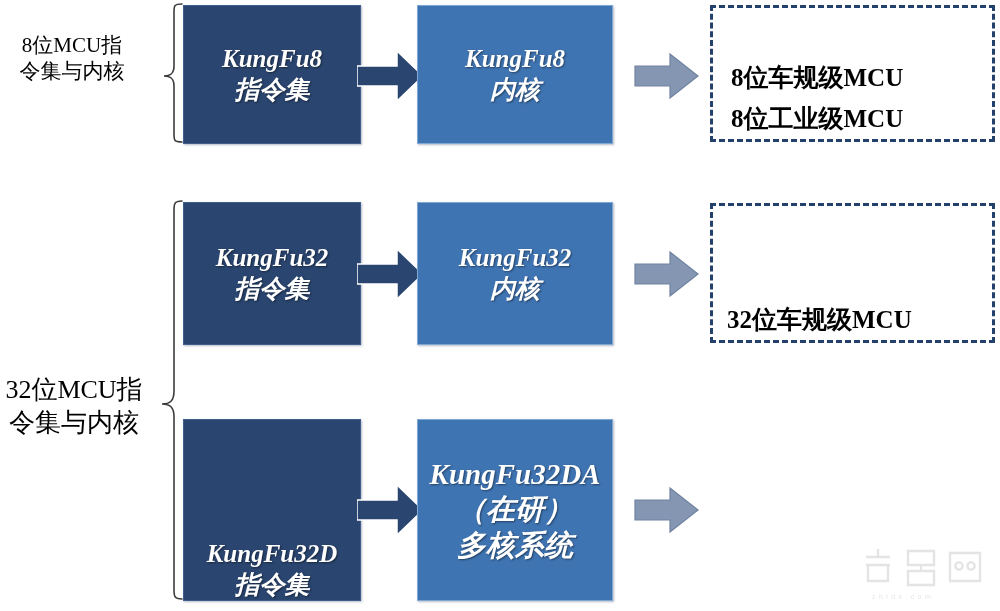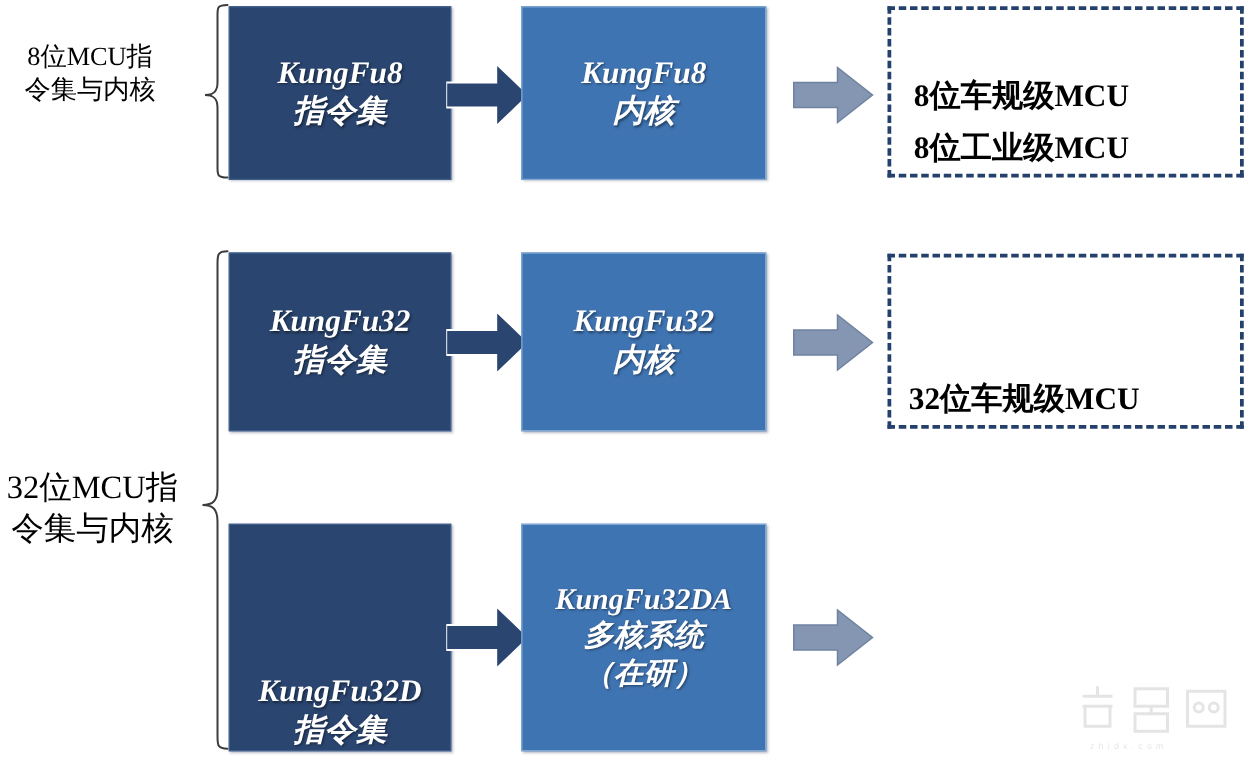--- a/index.html
+++ b/index.html
@@ -170,24 +170,24 @@
 
   <div class="box box-dark" style="left:183px; top:419px; width:178px; height:182px; font-size:25px;justify-content:flex-end;">
     <span class="line">KungFu32D</span>
     <span class="line">指令集</span>
   </div>
 
   <svg style="position:absolute; left:357px; top:482px;" width="68" height="56" viewBox="0 0 68 56">
     <path d="M0 18 L40 18 L40 3 L66 28 L40 53 L40 38 L0 38 Z" fill="#2A456F" stroke="#FFFFFF" stroke-width="1.5"></path>
   </svg>
 
-  <div class="box box-light" style="left:417px; top:419px; width:196px; height:182px; font-size:24px;">
+  <div class="box box-light" style="left:417px; top:419px; width:196px; height:182px; font-size:29px;">
     <span class="line">KungFu32DA</span>
+    <span class="line">（在研）</span>
     <span class="line">多核系统</span>
-    <span class="line">（在研）</span>
   </div>
 
   <svg style="position:absolute; left:634px; top:486px;" width="66" height="48" viewBox="0 0 66 48">
     <path d="M1 14 L36 14 L36 2 L64 24 L36 46 L36 34 L1 34 Z" fill="#8496B2" stroke="#6F82A0" stroke-width="1.2"></path>
   </svg>
 
 
   <svg id="watermark" viewBox="0 0 130 60">
     <g fill="none" stroke="#A9A9A9" stroke-width="2.4">
       <path d="M8 12 h24 M20 4 v8 M8 20 h24 M10 20 v16 h20 v-16"></path>

